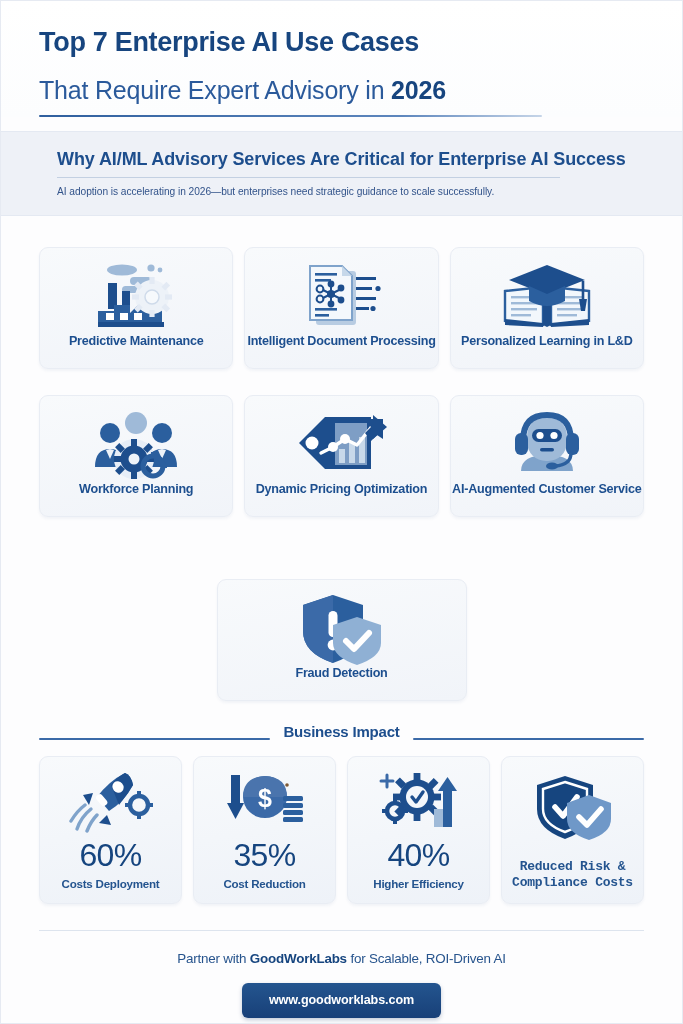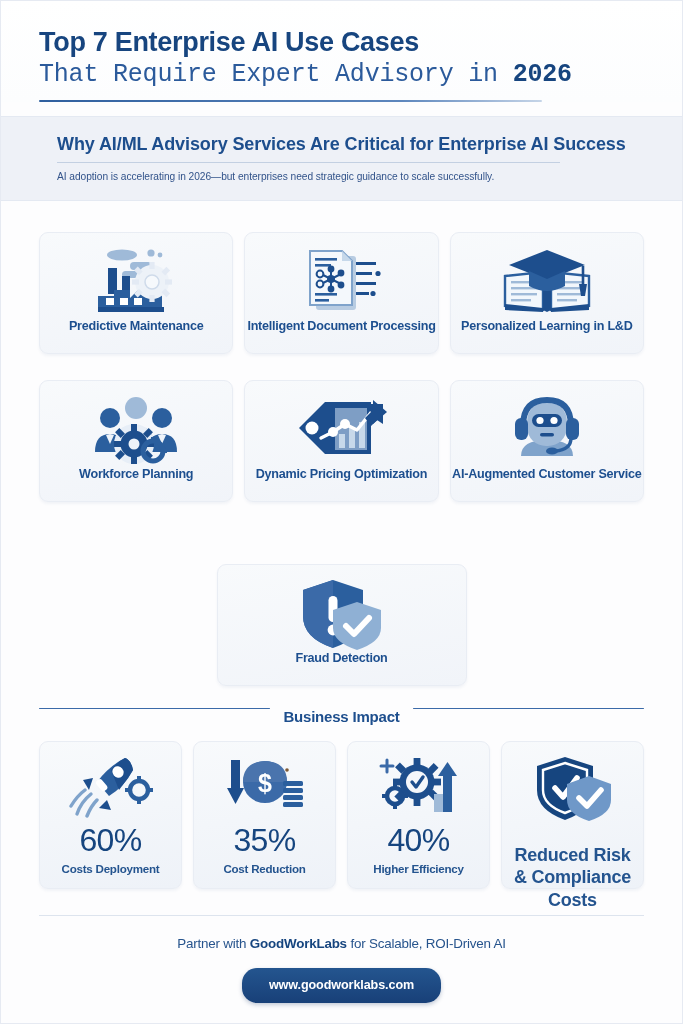--- a/index.html
+++ b/index.html
@@ -32,23 +32,22 @@
     letter-spacing:-0.3px;
     line-height:1.14;
     white-space:nowrap;
   }
   .title-2 {
     font-size:25px;
     font-weight:normal;
     color:#2b5a9b;
     letter-spacing:-0.2px;
     line-height:1.2;
-    margin-top:2px;
-    white-space:nowrap;
-    font-family:Liberation Mono, monospace;
+    margin-top:17px;
+    white-space:nowrap;
   }
   .title-2 .yr { font-weight:bold; color:#17457f; }
   .title-rule {
     margin-top:10px;
     height:2px;
     width:503px;
     background:linear-gradient(90deg,#2f5f9e 0%,#5d86bd 72%,#c6d5e8 100%);
     border-radius:2px;
   }
 
@@ -112,21 +111,21 @@
     letter-spacing:-0.25px;
     text-align:center;
     white-space:nowrap;
     line-height:1;
   }
 
   
   .section-div {
     margin:22px 38px 0 38px;
     display:flex;
-    align-items:flex-start;
+    align-items:flex-end;
     gap:13px;
   }
   .section-div .ln { flex:1; height:1.6px; background:#3b6aa8; border-radius:2px; }
   .section-div .tx {
     font-size:15px;
     font-weight:bold;
     color:#1d4e8d;
     letter-spacing:-0.2px;
     white-space:nowrap;
   }
@@ -164,23 +163,24 @@
     font-weight:bold;
     color:#24548f;
     letter-spacing:-0.25px;
     text-align:center;
     line-height:1.25;
     margin-top:6px;
     white-space:nowrap;
   }
   .stat.two-line .stat-lbl {
     white-space:normal;
-    font-size:18px;
-    margin-top:16px;
+    font-size:13px;
+    margin-top:8px;
     padding:0 6px;
+    font-family:Liberation Mono, monospace;
   }
   .stat.two-line .stat-ico { height:78px; }
 
   
   .foot-rule {
     margin:26px 38px 0 38px;
     height:1px;
     background:#dde4ee;
   }
   .foot-line {
@@ -194,21 +194,21 @@
   .foot-line b { color:#16457f; font-weight:bold; }
   .cta-wrap { margin-top:17px; text-align:center; }
   .cta {
     display:inline-block;
     background:linear-gradient(180deg,#24558f 0%,#184078 100%);
     color:#ffffff;
     font-size:12.6px;
     font-weight:bold;
     letter-spacing:-0.1px;
     padding:10px 27px 11px 27px;
-    border-radius:15px;
+    border-radius:6px;
     box-shadow:0 2px 4px rgba(20,50,100,0.25);
     border:none;
     cursor:pointer;
     font-family:"Liberation Sans", sans-serif;
   }
 </style>
 </head>
 <body>
 
 <div id="page">

